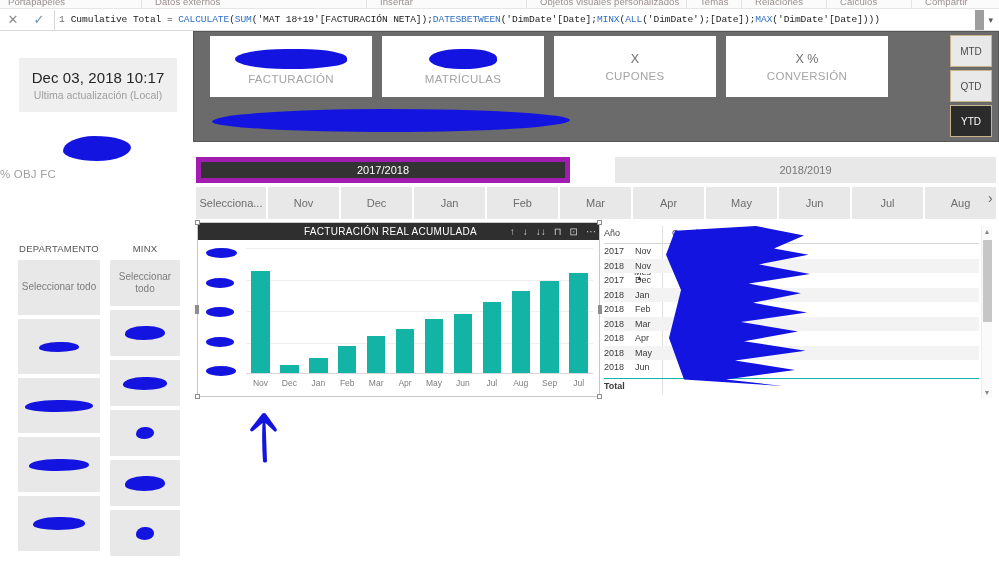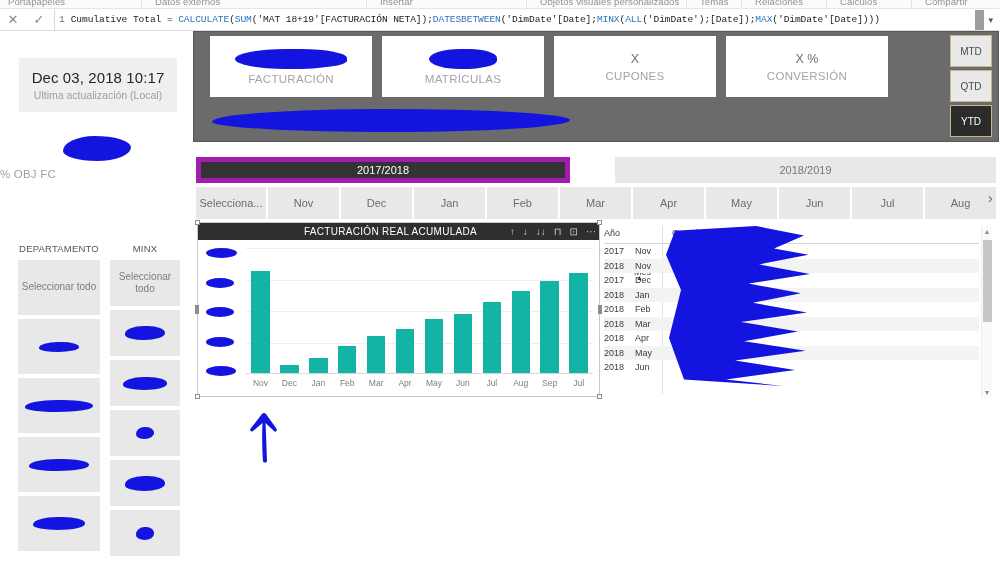--- a/index.html
+++ b/index.html
@@ -502,20 +502,25 @@
         <div class="tbl-row alt">
           <div class="td year">2018</div>
           <div class="td mes">May</div>
           <div class="td total"></div>
         </div>
         <div class="tbl-row">
           <div class="td year">2018</div>
           <div class="td mes">Jun</div>
           <div class="td total"></div>
         </div>
+        <div class="tbl-row total-row">
+          <div class="td year bold">Total</div>
+          <div class="td mes"></div>
+          <div class="td total bold"></div>
+        </div>
       </div>
     <div class="tbl-redact"></div>
   </div>
 
   <div class="tbl-scroll">
     <div class="arrow">▲</div>
     <div class="thumb"></div>
     <div class="arrow" style="position:absolute;bottom:0;left:0;right:0">▼</div>
   </div>
 

